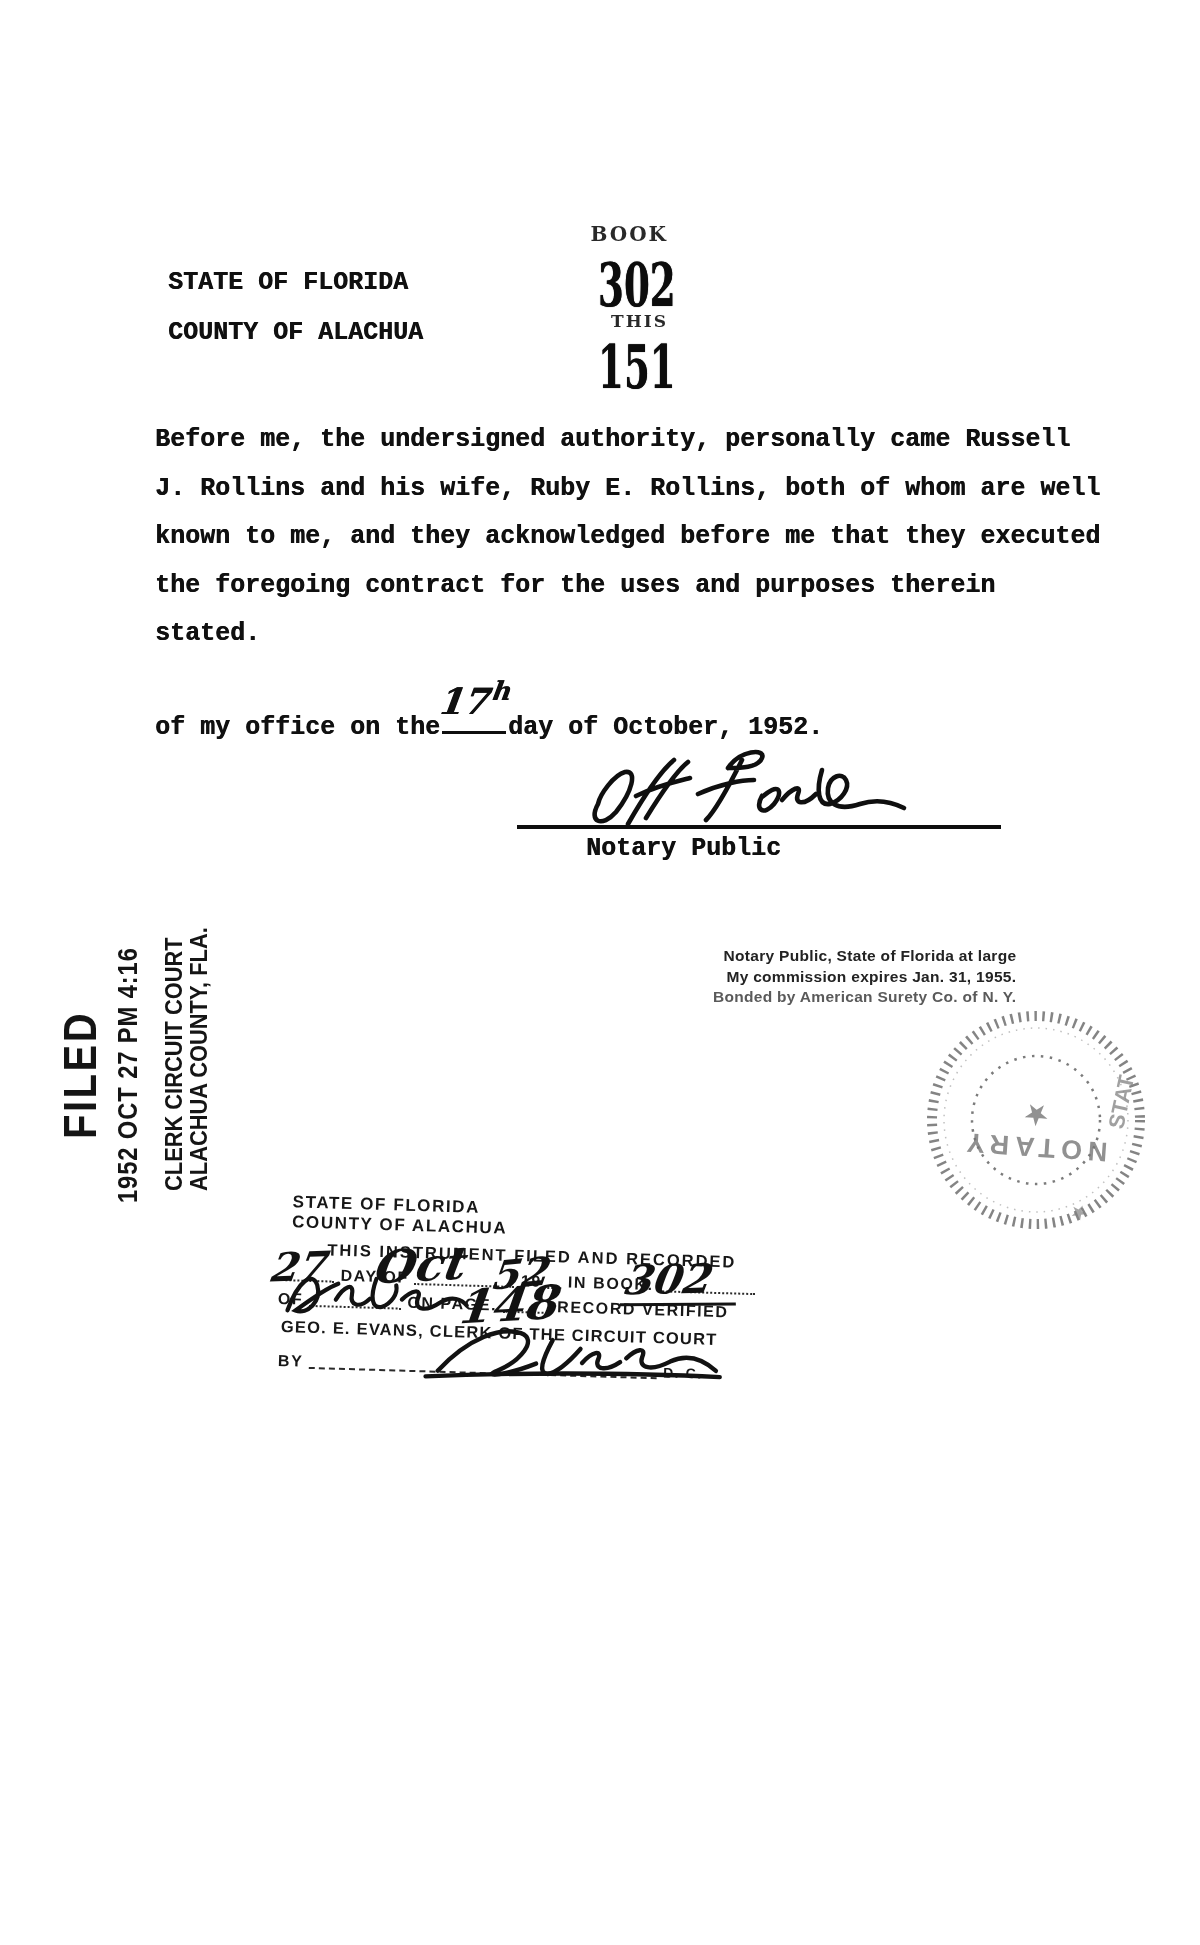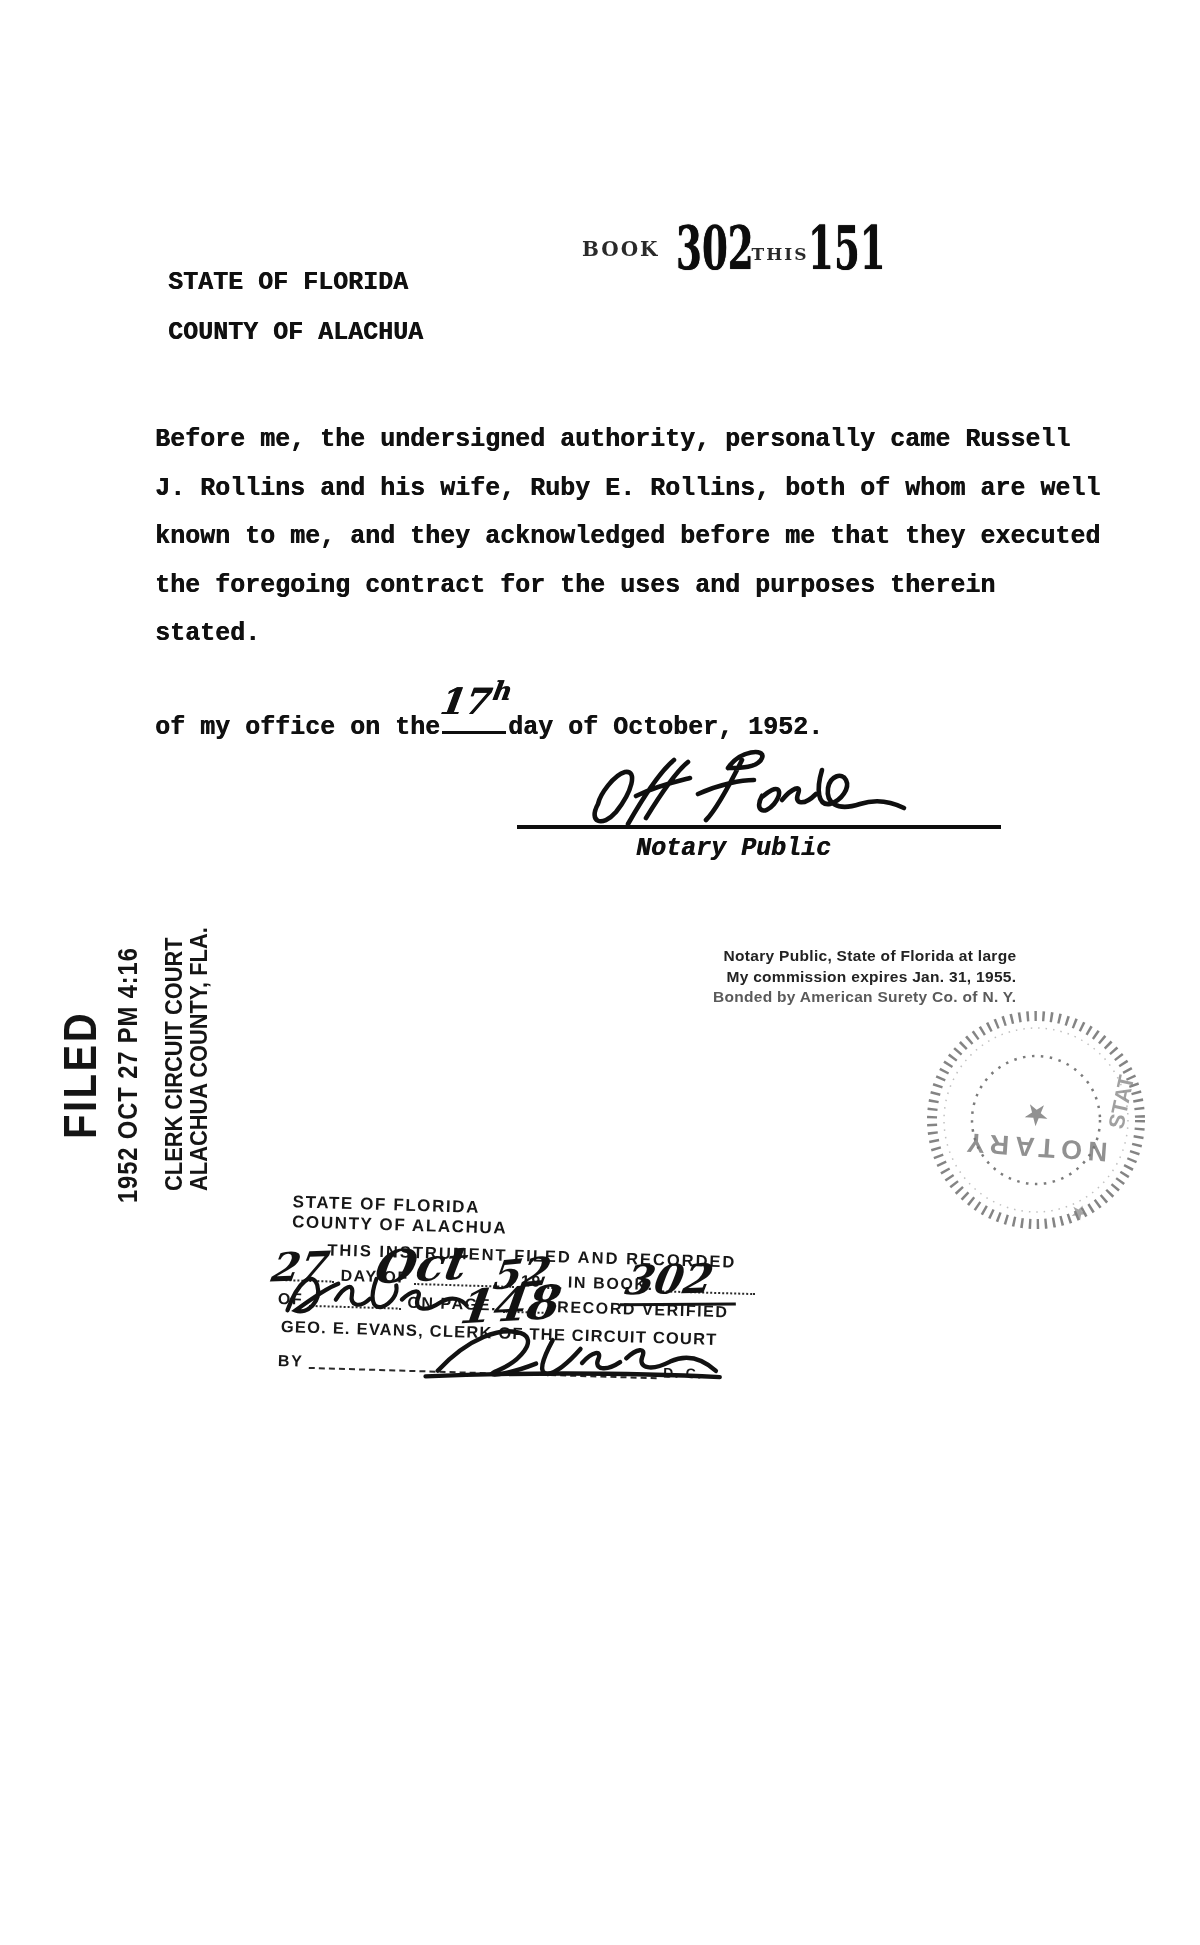--- a/index.html
+++ b/index.html
@@ -5,21 +5,21 @@
   html,body{margin:0;padding:0;background:#e8e8e8;}
   .page{position:relative;width:1200px;height:1945px;background:#ffffff;overflow:hidden;
         font-family:"Liberation Sans",sans-serif;}
   
   .tw{font-family:"Liberation Mono",monospace;font-weight:700;color:#101010;
       font-size:25px;letter-spacing:0;text-shadow:0.5px 0 0 currentColor;}
   .abs{position:absolute;}
   .pre{white-space:pre-line;line-height:48.5px;}
   
   .bookstamp{display:flex;align-items:flex-end;color:#0c0c0c;
-             font-family:"DejaVu Serif",serif;font-weight:700;}
+             font-family:"DejaVu Serif",serif;font-weight:700;flex-direction:column;}
   .bs-label{font-size:20px;letter-spacing:2px;margin:0 0 13px 0;opacity:.88;}
   .bs-num{display:inline-block;width:70px;overflow:visible;}
   .bs-num>span{display:inline-block;font-size:60px;line-height:52px;
                transform:scaleX(.62);transform-origin:left bottom;white-space:nowrap;
                text-shadow:0 0 1px #000;}
   
   .blank{display:inline-block;width:64px;height:24px;border-bottom:3.5px solid #0f0f0f;
          position:relative;margin:0 2px;vertical-align:baseline;}
   .hw{font-family:"DejaVu Serif",serif;font-style:italic;font-weight:700;color:#101010;
       transform:skewX(-10deg);display:inline-block;}
@@ -85,21 +85,21 @@
     <g fill="none" stroke="#0f0f0f" stroke-width="4.6" stroke-linecap="round" stroke-linejoin="round">
       <path d="M28 60 C18 78 32 84 46 68 C62 48 68 26 55 28 C44 31 30 50 28 60 Z"></path>
       <path d="M58 80 C74 52 92 26 104 16 M76 74 C92 48 108 26 118 18 M66 52 C86 42 104 38 120 34"></path>
       <path d="M158 24 C170 6 196 4 192 14 C188 24 170 24 158 24 M172 16 C160 40 146 66 136 76 M128 50 C150 40 172 36 184 36"></path>
       <path d="M192 52 C184 66 194 72 204 60 C212 50 210 42 202 46 C194 50 190 56 192 52"></path>
       <path d="M212 56 C222 44 232 40 228 50 C224 60 234 62 246 50"></path>
       <path d="M252 26 C246 46 248 62 260 60 C272 56 280 44 276 36 C272 28 260 32 258 44 C256 58 266 68 290 60 C308 54 322 58 334 64"></path>
     </g>
   </svg>
   <div class="abs sigline" style="left:517px;top:825px;width:484px;"></div>
-  <div class="abs tw" style="left:636px;top:834px;font-style:italic;">Notary Public</div>
+  <div class="abs tw" style="left:586px;top:834px;">Notary Public</div>
 
   <div class="abs" style="left:-10px;top:1005px;">
     <div class="filed">
       <div class="f1"><span class="sx">FILED</span></div>
       <div class="f2"><span class="sx">1952 OCT 27 PM 4:16</span></div>
       <div class="f3"><span class="sx">CLERK CIRCUIT COURT</span></div>
       <div class="f4"><span class="sx">ALACHUA COUNTY, FLA.</span></div>
     </div>
   </div>
 

